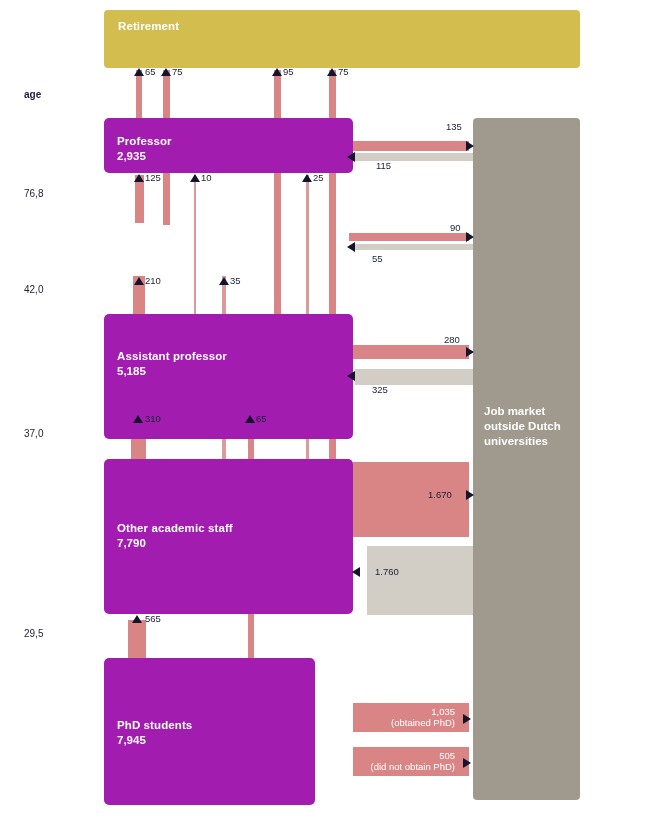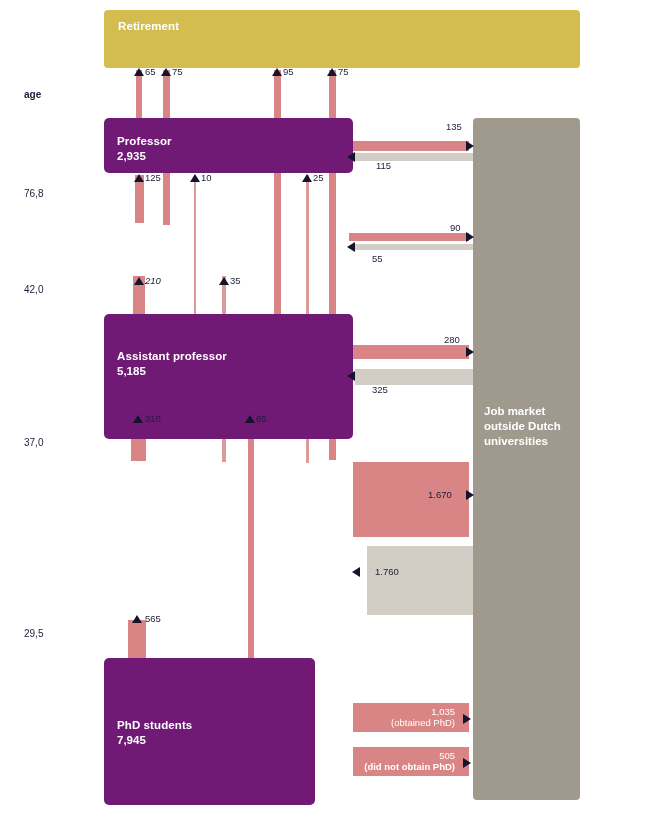--- a/index.html
+++ b/index.html
@@ -9,21 +9,21 @@
     font-family:"Liberation Sans", sans-serif;
     position:relative;
     overflow:hidden;
     color:#1d1d3a;
   }
   #canvas{position:absolute;left:0;top:0;width:652px;height:821px;}
 
   
   .stage{
     position:absolute;
-    background:#701a75;
+    background:#a21caf;
     border-radius:5px;
     color:#ffffff;
     z-index:6;
   }
   .stage .slabel{
     position:absolute;
     left:13px;
     font-size:11.5px;
     font-weight:bold;
     line-height:14.5px;
@@ -127,21 +127,21 @@
   .agelabel.head{font-weight:bold;font-size:10px;}
 </style>
 </head>
 <body>
 
 <div id="canvas">
 
   <div class="agelabel head" style="left:24px;top:89px;">age</div>
   <div class="agelabel" style="left:24px;top:188px;">76,8</div>
   <div class="agelabel" style="left:24px;top:284px;">42,0</div>
-  <div class="agelabel" style="left:24px;top:428px;margin-top:9px;">37,0</div>
+  <div class="agelabel" style="left:24px;top:428px;">37,0</div>
   <div class="agelabel" style="left:24px;top:628px;">29,5</div>
 
   <div class="vflow" style="left:163px;top:70px;width:7px;height:155px;"></div>
 
   <div class="vflow" style="left:274px;top:70px;width:7px;height:256px;"></div>
 
   <div class="vflow" style="left:329px;top:70px;width:7px;height:390px;"></div>
 
   <div class="vflow" style="left:136px;top:70px;width:6px;height:52px;"></div>
 
@@ -216,50 +216,54 @@
   <div class="hnum" style="left:375px;top:566px;">1.760</div>
 
   <div class="hflow out" style="left:353px;top:703px;width:116px;height:29px;"></div>
   <div class="hhead-right" style="left:463px;top:714px;"></div>
   <div class="hnum white" style="left:359px;top:706px;width:96px;">1,035</div>
   <div class="hnum white" style="left:347px;top:717px;width:108px;">(obtained PhD)</div>
 
   <div class="hflow out" style="left:353px;top:747px;width:116px;height:29px;"></div>
   <div class="hhead-right" style="left:463px;top:758px;"></div>
   <div class="hnum white" style="left:359px;top:750px;width:96px;">505</div>
-  <div class="hnum white" style="left:341px;top:761px;width:114px;font-weight:bold;">(did not obtain PhD)</div>
+  <div class="hnum white" style="left:341px;top:761px;width:114px;">(did not obtain PhD)</div>
 
   <div class="stage" style="left:104px;top:118px;width:249px;height:55px;">
     <div class="slabel" style="top:16px;">Professor</div>
     <div class="sval" style="top:31px;">2,935</div>
   </div>
 
 
   <div class="stage" style="left:104px;top:314px;width:249px;height:125px;">
     <div class="slabel" style="top:35px;">Assistant professor</div>
     <div class="sval" style="top:50px;">5,185</div>
   </div>
 
+  <div class="stage" style="left:104px;top:459px;width:249px;height:155px;">
+    <div class="slabel" style="top:62px;">Other academic staff</div>
+    <div class="sval" style="top:77px;">7,790</div>
+  </div>
 
   <div class="stage" style="left:104px;top:658px;width:211px;height:147px;">
     <div class="slabel" style="top:60px;">PhD students</div>
     <div class="sval" style="top:75px;">7,945</div>
   </div>
 
   <div class="vhead" style="left:134px;top:174px;"></div>
   <div class="vnum" style="left:145px;top:172px;">125</div>
 
   <div class="vhead" style="left:190px;top:174px;"></div>
   <div class="vnum" style="left:201px;top:172px;">10</div>
 
   <div class="vhead" style="left:302px;top:174px;"></div>
   <div class="vnum" style="left:313px;top:172px;">25</div>
 
   <div class="vhead" style="left:134px;top:277px;"></div>
-  <div class="vnum" style="left:145px;top:275px;font-style:italic;">210</div>
+  <div class="vnum" style="left:145px;top:275px;">210</div>
 
   <div class="vhead" style="left:219px;top:277px;"></div>
   <div class="vnum" style="left:230px;top:275px;">35</div>
 
   <div class="vhead" style="left:133px;top:415px;"></div>
   <div class="vnum" style="left:145px;top:413px;">310</div>
 
   <div class="vhead" style="left:245px;top:415px;"></div>
   <div class="vnum" style="left:256px;top:413px;">65</div>
 

